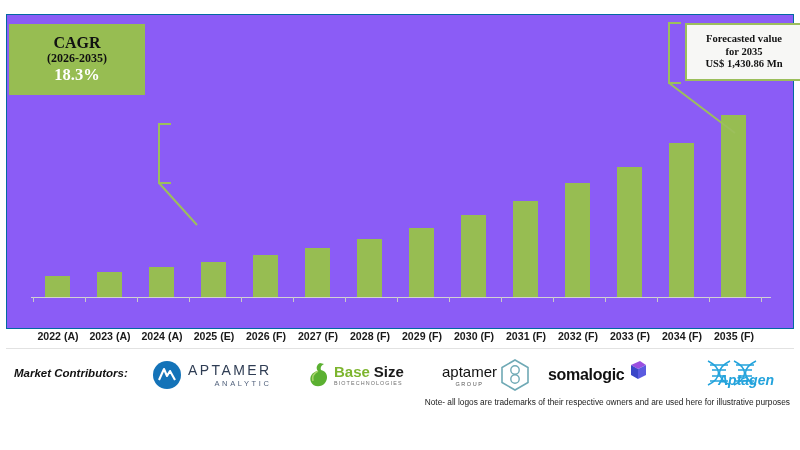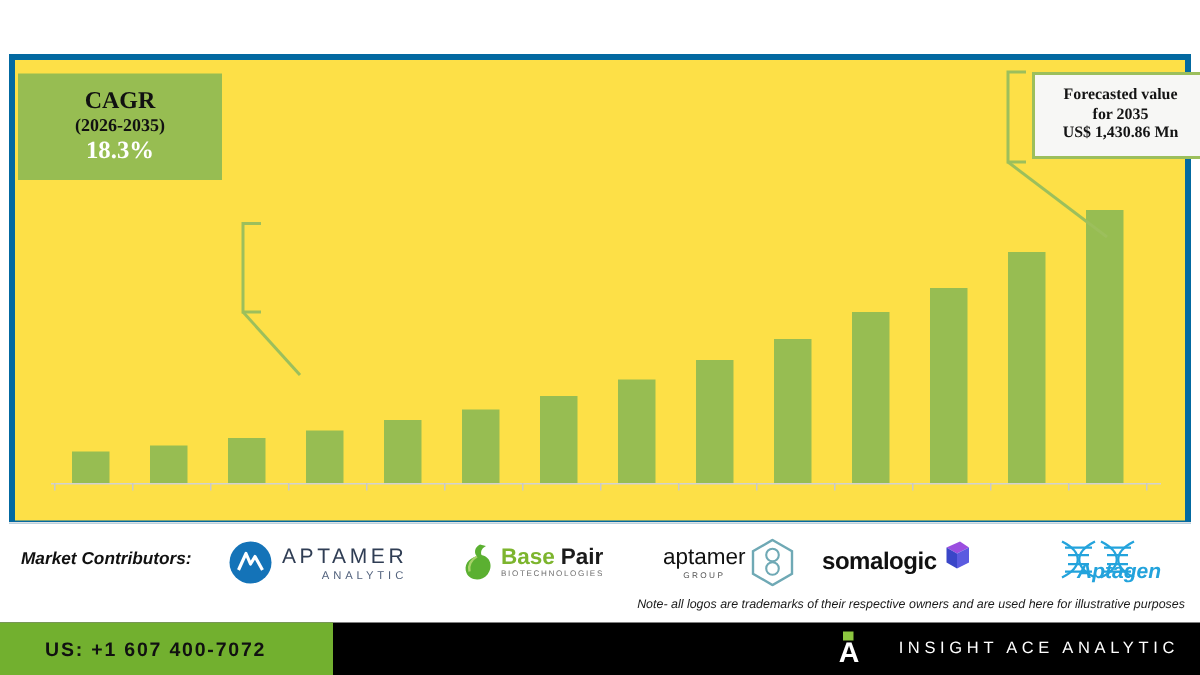--- a/index.html
+++ b/index.html
@@ -7,22 +7,22 @@
        font-family:"Liberation Sans",sans-serif;}
   #root{position:relative;width:800px;height:450px;background:#ffffff;}
 
   
   .header{position:absolute;left:0;top:0;width:800px;height:29px;background:#000000;}
   .header-title{position:absolute;left:0;top:0;width:800px;height:29px;
     line-height:29px;text-align:center;color:#ffffff;font-size:14.5px;font-weight:bold;
     font-family:"Liberation Sans",sans-serif;letter-spacing:.1px;}
 
   
-  .chart-panel{position:absolute;left:6px;top:36px;width:788px;height:315px;
-    background:#fde047;border:4px solid #0369a1;box-sizing:border-box;}
+  .chart-panel{position:absolute;left:6px;top:14px;width:788px;height:315px;
+    background:#8b5cf6;border:1px solid #0369a1;box-sizing:border-box;}
   .plot{position:absolute;left:0;top:0;width:788px;height:315px;}
 
   .axis-line{position:absolute;left:24px;top:282px;width:740px;height:1px;background:#d2d2d2;}
   .tick{position:absolute;top:282px;width:1px;height:5px;background:#c9c9c9;}
 
   .bar{position:absolute;width:25px;background:#97bd52;bottom:33px;}
 
   .xlabels{position:absolute;left:0;top:315px;width:788px;height:0;}
   .xlabel{position:absolute;top:0;width:52px;text-align:center;font-size:10.6px;
     font-weight:bold;color:#1a1a1a;font-family:"Liberation Sans",sans-serif;}
@@ -46,21 +46,21 @@
   .callout-2035 div{font-size:10.6px;}
   svg.leader-svg{position:absolute;left:0;top:0;width:788px;height:315px;
     pointer-events:none;}
 
   
   .contrib{position:absolute;left:6px;top:349px;width:788px;height:66px;background:#ffffff;}
   .contrib-label{position:absolute;left:8px;top:18px;font-size:11.5px;font-weight:bold;
     font-style:italic;color:#111;font-family:"Liberation Sans",sans-serif;text-align:center;}
   .logo{position:absolute;top:6px;height:40px;display:flex;align-items:center;}
   .note{position:absolute;left:390px;top:48px;width:394px;text-align:right;
-    font-size:8.3px;font-style:italic;color:#1a1a1a;font-family:"Liberation Sans",sans-serif;}
+    font-size:8.3px;color:#1a1a1a;font-family:"Liberation Sans",sans-serif;}
   .divider{position:absolute;left:6px;top:348px;width:788px;height:1px;background:#e2e2e2;}
 
   
   .lg-aptamer-txt{font-family:"Liberation Sans",sans-serif;color:#2f3d54;
     font-size:14px;letter-spacing:2.4px;line-height:1;}
   .lg-aptamer-sub{font-family:"Liberation Sans",sans-serif;color:#51617c;
     font-size:7.5px;letter-spacing:2.6px;text-align:right;margin-top:2px;}
   .lg-basepair-1{font-family:"Liberation Sans",sans-serif;font-size:15px;font-weight:bold;
     color:#7db52e;line-height:1;}
   .lg-basepair-2{font-family:"Liberation Sans",sans-serif;font-size:15px;font-weight:bold;
@@ -189,21 +189,21 @@
     </div>
 
     <div class="logo" style="left:299px;">
       <svg width="26" height="30" viewBox="0 0 26 30">
         <path d="M15 3 C11 5 11 9 13 11 C7 12 4 17 6 22 C8 27 16 28 20 23 C24 18 22 11 16 10 C15 7 17 5 19 4 Z" fill="#5bb031"></path>
         <path d="M13 11 C9 13 7 17 8 21" fill="none" stroke="#a8d36a" stroke-width="1.6"></path>
       </svg>
       <div style="margin-left:3px;">
         <div style="display:flex;align-items:baseline;gap:4px;">
           <span class="lg-basepair-1">Base</span>
-          <span class="lg-basepair-2">Pair</span>
+          <span class="lg-basepair-2">Size</span>
         </div>
         <div class="lg-basepair-sub">BIOTECHNOLOGIES</div>
       </div>
     </div>
 
     <div class="logo" style="left:436px;">
       <div style="margin-right:3px;">
         <div class="lg-aptgrp">aptamer</div>
         <div class="lg-aptgrp-sub">GROUP</div>
       </div>
@@ -233,22 +233,13 @@
           <path d="M10 7 H28 M12 12 H26 M12 18 H26 M10 23 H28"></path>
           <path d="M36 7 H54 M38 12 H52 M38 18 H52 M36 23 H54"></path>
         </g>
         <text x="18" y="27" class="lg-aptagen" fill="#23a3dc" font-size="14" font-weight="bold" font-style="italic" font-family="Liberation Sans, sans-serif">Aptagen</text>
       </svg>
     </div>
 
     <div class="note">Note- all logos are trademarks of their respective owners and are used here for illustrative purposes</div>
   </div>
 
-  <div class="footer">
-    <div class="footer-green"></div>
-    <div class="footer-phone">US: +1 607 400-7072</div>
-    <div class="footer-mark">
-      <div class="sq"></div>
-      <div class="a">A</div>
-    </div>
-    <div class="footer-brand">INSIGHT ACE ANALYTIC</div>
-  </div>
 </div>
 
 </body></html>

